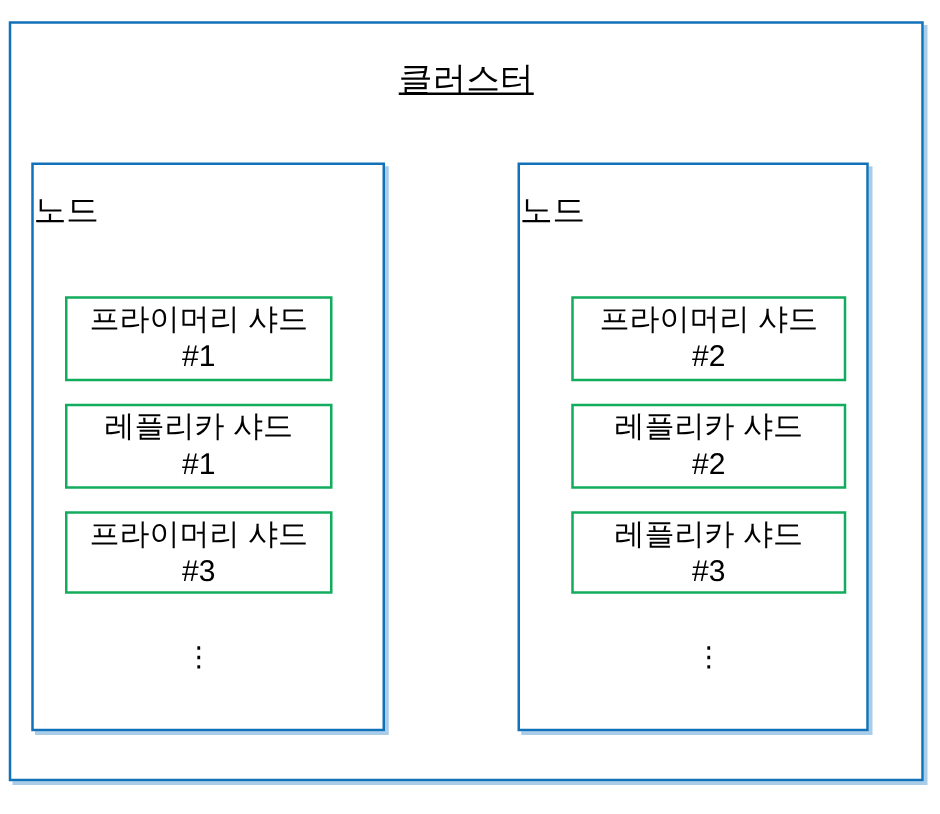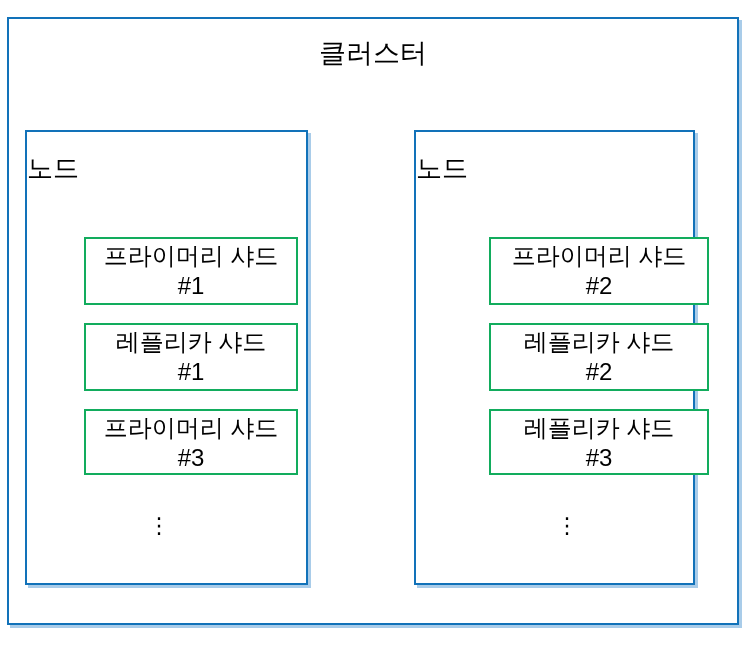--- a/index.html
+++ b/index.html
@@ -21,27 +21,28 @@
     top: 17px;
     width: 732px;
     height: 608px;
     box-sizing: border-box;
     border: 2px solid var(--blue, #1272B9);
     box-shadow: 3px 3px 0 var(--shadow, #A9CCE9);
     background: #ffffff;
   }
   .cluster-title {
     position: absolute;
-    top: 18px;
+    top: 28px;
     left: 0;
     width: 100%;
     text-align: center;
     font-size: 27px;
     line-height: 32px;
     white-space: nowrap;
+    text-decoration: underline;
   }
   .node {
     position: absolute;
     top: 111px;
     height: 455px;
     box-sizing: border-box;
     border: 2px solid var(--blue, #1272B9);
     box-shadow: 3px 3px 0 var(--shadow, #A9CCE9);
     background: #ffffff;
   }
@@ -60,21 +61,20 @@
   .shard {
     position: absolute;
     box-sizing: border-box;
     border: 2px solid var(--green, #12AC5D);
     background: #ffffff;
     text-align: center;
     font-size: 24px;
     line-height: 30px;
     padding-top: 2px;
     white-space: nowrap;
-    margin-left: 32px;
   }
   .node.left  .shard { left: 25px; width: 214px; }
   .node.right .shard { left: 41px; width: 220px; }
   .shard.s0 { top: 105px; height: 68px; }
   .shard.s1 { top: 191px; height: 68px; }
   .shard.s2 { top: 277px; height: 66px; }
   .ellipsis {
     position: absolute;
     top: 382px;
     text-align: center;

